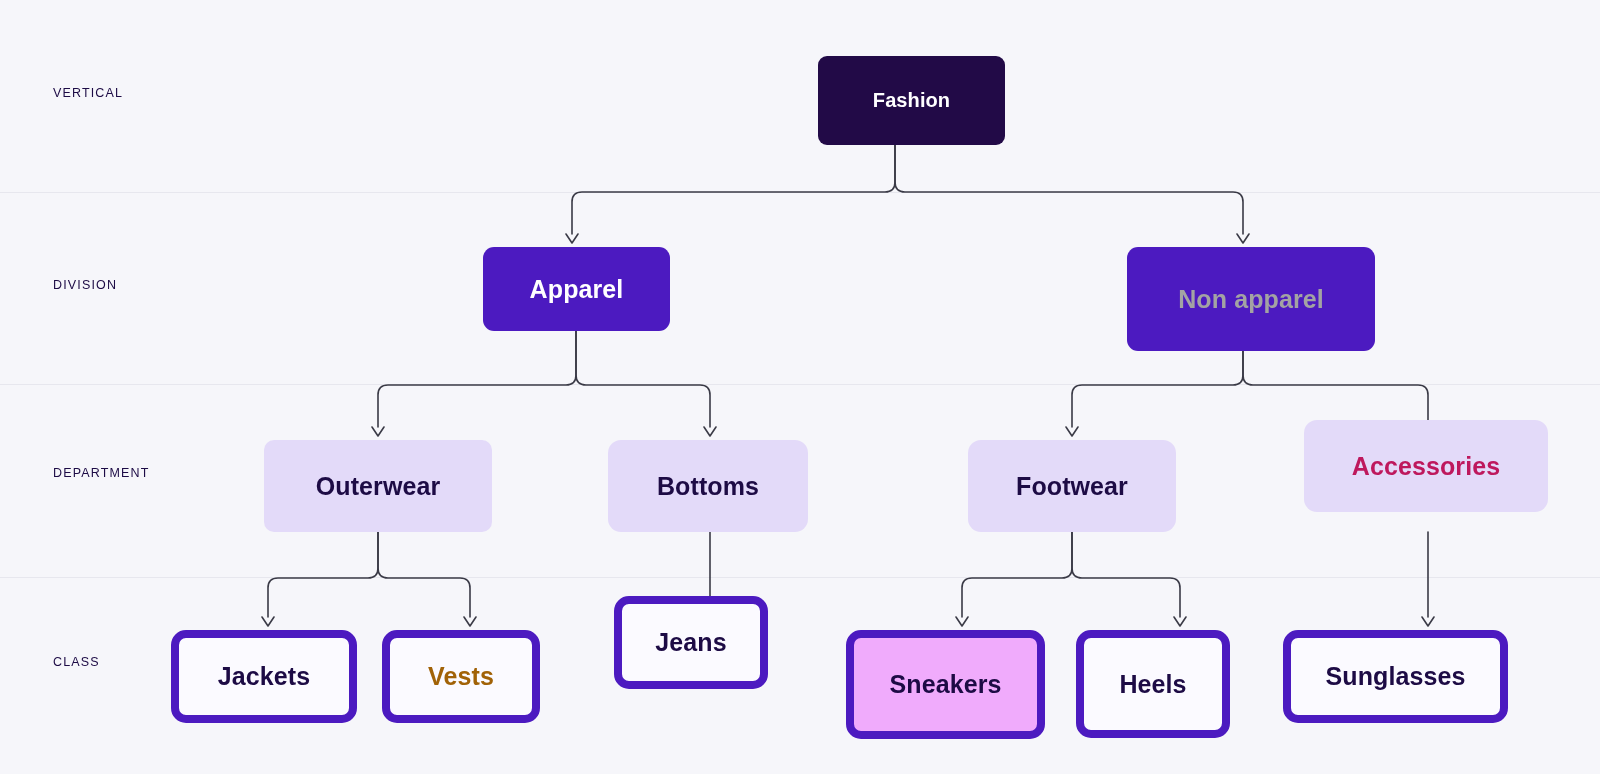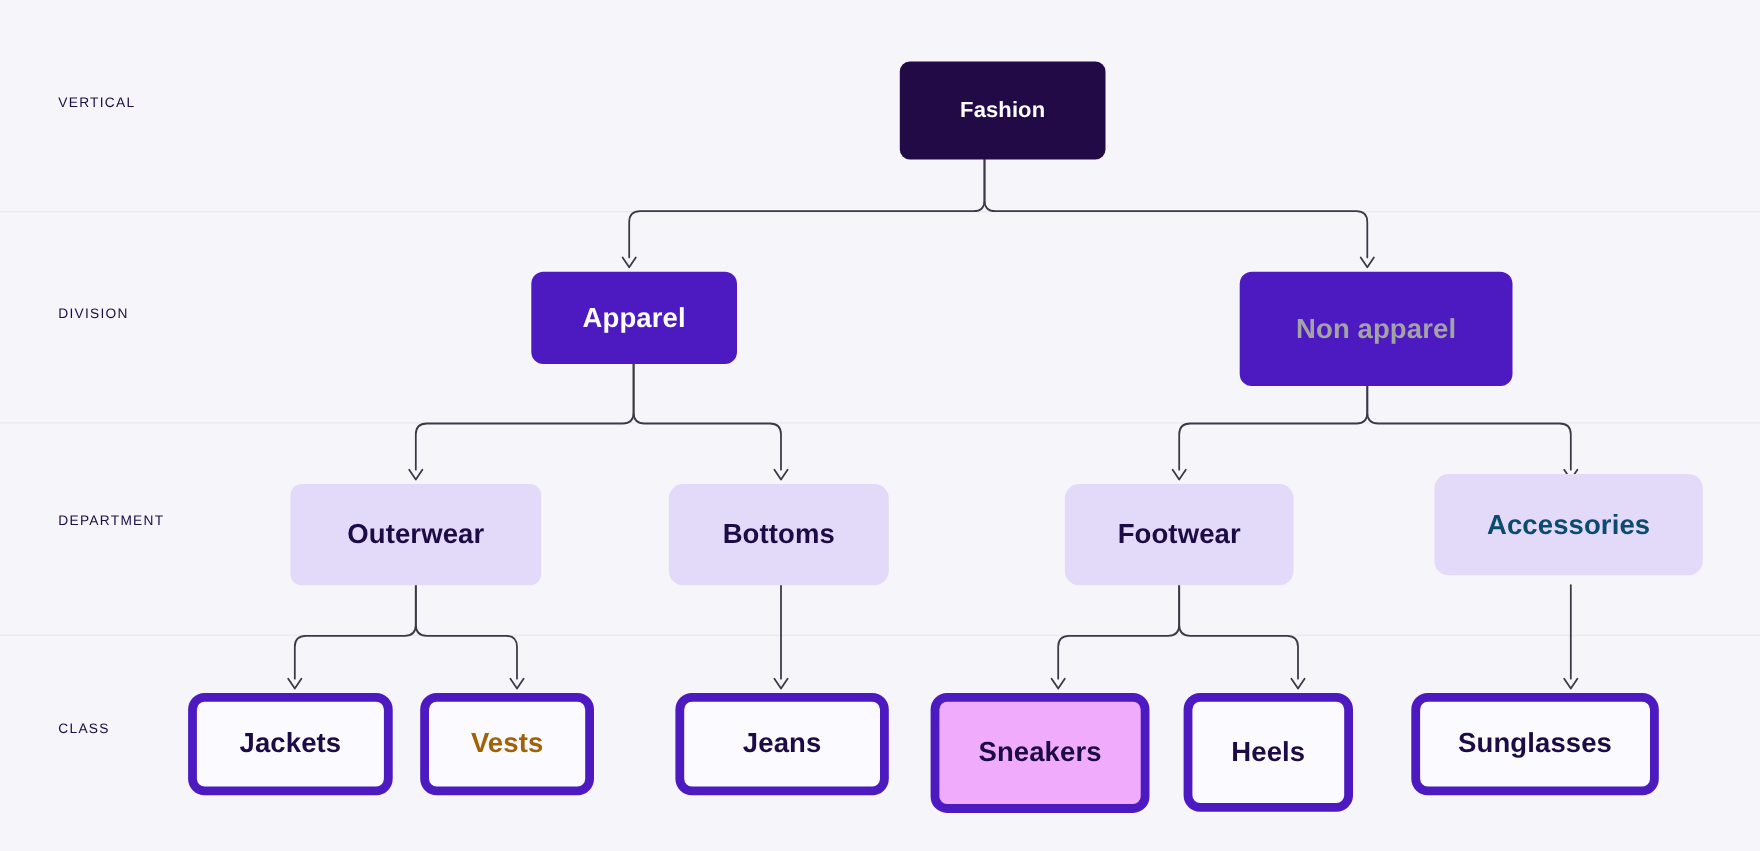--- a/index.html
+++ b/index.html
@@ -179,22 +179,22 @@
       </g>
     </svg>
 
   <div id="nodes">
       <div class="node node-vertical" style="left: 818px; top: 56px; width: 187px; height: 89px; background: rgb(34, 10, 71); color: rgb(255, 255, 255);">Fashion</div>
       <div class="node node-division" style="left: 483px; top: 247px; width: 187px; height: 84px; background: rgb(76, 26, 192); color: rgb(255, 255, 255);">Apparel</div>
       <div class="node node-division" style="left: 1127px; top: 247px; width: 248px; height: 104px; background: rgb(76, 26, 192); color: #a3a3a3;">Non apparel</div>
       <div class="node node-department" style="left: 264px; top: 440px; width: 228px; height: 92px; background: rgb(227, 218, 249); color: rgb(29, 11, 69); border-radius: 10px;">Outerwear</div>
       <div class="node node-department" style="left: 608px; top: 440px; width: 200px; height: 92px; background: rgb(227, 218, 249); color: rgb(29, 11, 69);">Bottoms</div>
       <div class="node node-department" style="left: 968px; top: 440px; width: 208px; height: 92px; background: rgb(227, 218, 249); color: rgb(29, 11, 69);">Footwear</div>
-      <div class="node node-department" style="left: 1304px; top: 431px; width: 244px; height: 92px; background: rgb(227, 218, 249); color: #0c4a6e;">Accessories</div>
+      <div class="node node-department" style="left: 1304px; top: 420px; width: 244px; height: 92px; background: rgb(227, 218, 249); color: #be185d;">Accessories</div>
       <div class="node node-class" style="left: 171px; top: 630px; width: 186px; height: 93px; background: rgb(251, 250, 255); color: rgb(29, 11, 69); border-color: rgb(76, 26, 192);">Jackets</div>
       <div class="node node-class" style="left: 382px; top: 630px; width: 158px; height: 93px; background: rgb(251, 250, 255); color: #a16207; border-color: rgb(76, 26, 192);">Vests</div>
-      <div class="node node-class" style="left: 614px; top: 630px; width: 194px; height: 93px; background: rgb(251, 250, 255); color: rgb(29, 11, 69); border-color: rgb(76, 26, 192);">Jeans</div>
+      <div class="node node-class" style="left: 614px; top: 596px; width: 154px; height: 93px; background: rgb(251, 250, 255); color: rgb(29, 11, 69); border-color: rgb(76, 26, 192);">Jeans</div>
       <div class="node node-class" style="left: 846px; top: 630px; width: 199px; height: 109px; background: #f0abfc; color: rgb(29, 11, 69); border-color: rgb(76, 26, 192);">Sneakers</div>
       <div class="node node-class" style="left: 1076px; top: 630px; width: 154px; height: 108px; background: rgb(251, 250, 255); color: rgb(29, 11, 69); border-color: rgb(76, 26, 192);">Heels</div>
       <div class="node node-class" style="left: 1283px; top: 630px; width: 225px; height: 93px; background: rgb(251, 250, 255); color: rgb(29, 11, 69); border-color: rgb(76, 26, 192);">Sunglasses</div>
     </div>
 
 </div>
 
 </body></html>

